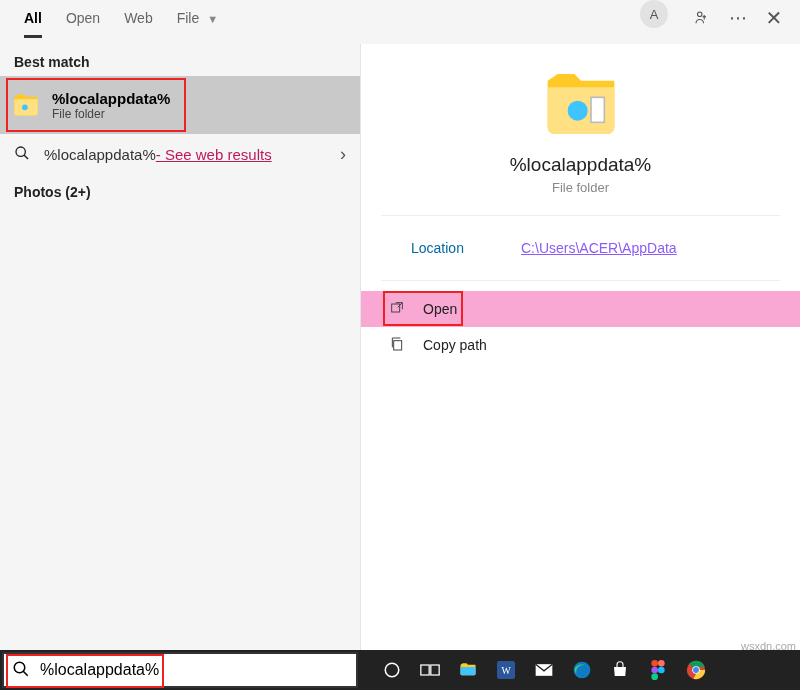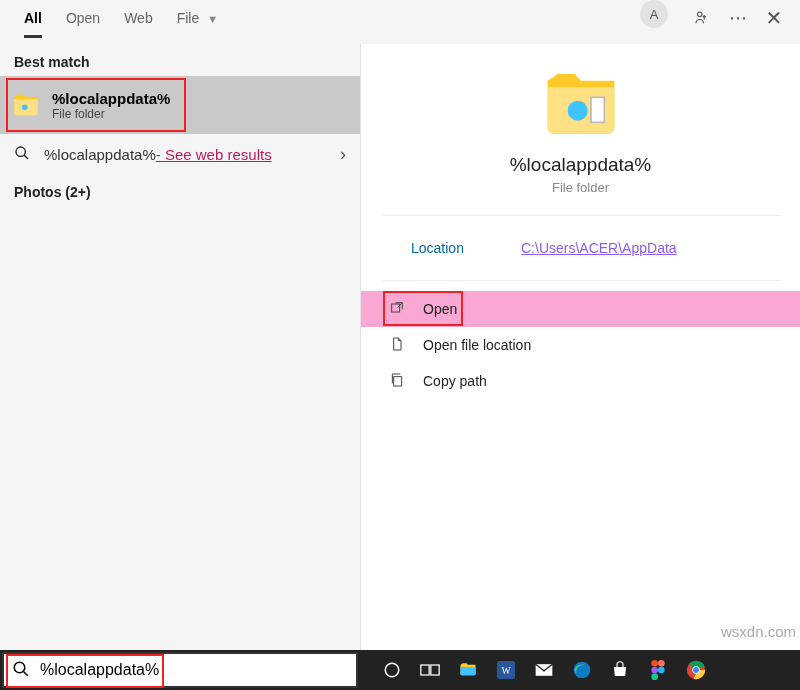--- a/index.html
+++ b/index.html
@@ -171,21 +171,21 @@
   .searchbox input {
     flex: 1;
     border: none;
     outline: none;
     font-size: 16px;
     font-family: inherit;
   }
   .red-box.sb { left: 2px; top: 0; width: 158px; height: 34px; }
   .tb-icons { display:flex; align-items:center; gap: 14px; padding-left: 22px; }
   .tb-icon { width: 24px; height: 24px; display:flex;align-items:center;justify-content:center; cursor:pointer; }
-  .watermark { position:absolute; right:4px; bottom:50px; font-size:15px; color:#aaa; }
+  .watermark { position:absolute; right:4px; bottom:38px; font-size:11px; color:#aaa; }
 </style>
 </head>
 <body>
 
 <div class="top-tabs">
   <div class="tab active">All</div>
   <div class="tab">Open</div>
   <div class="tab">Web</div>
   <div class="tab">
     <span>File</span>
@@ -267,29 +267,20 @@
         <svg width="16" height="16" viewBox="0 0 24 24" fill="none" stroke="currentColor" stroke-width="1.5">
             <rect x="4" y="6" width="12" height="12"></rect>
             <path d="M10 4h10v10"></path>
             <path d="M20 4l-7 7"></path>
           </svg>
       </span>
       <span>Open</span>
       <div class="red-box open"></div>
     </div>
 
-    <div class="action-item">
-      <span class="ic">
-        <svg width="16" height="16" viewBox="0 0 24 24" fill="none" stroke="currentColor" stroke-width="1.5">
-            <path d="M7 3h7l4 4v14H7z"></path>
-            <path d="M14 3v4h4"></path>
-          </svg>
-      </span>
-      <span>Open file location</span>
-    </div>
 
     <div class="action-item">
       <span class="ic">
         <svg width="16" height="16" viewBox="0 0 24 24" fill="none" stroke="currentColor" stroke-width="1.5">
             <rect x="7" y="7" width="12" height="14"></rect>
             <path d="M5 17V3h12"></path>
           </svg>
       </span>
       <span>Copy path</span>
     </div>

